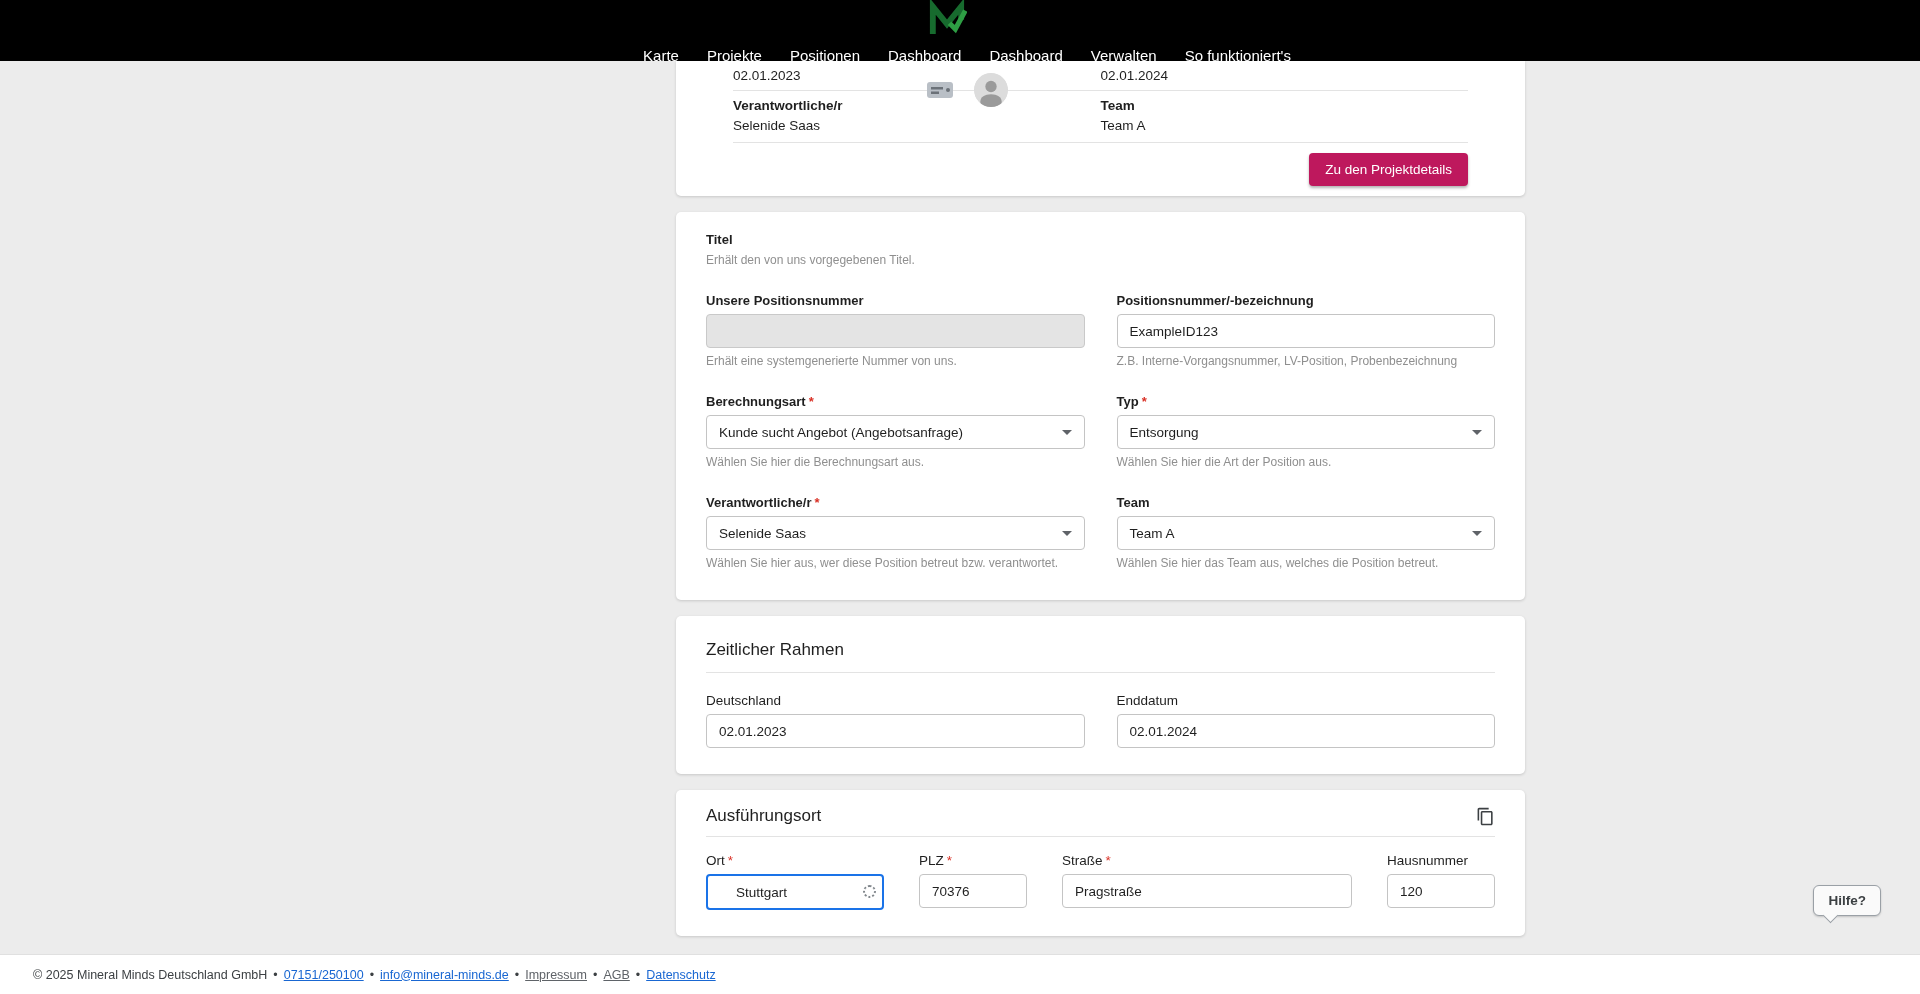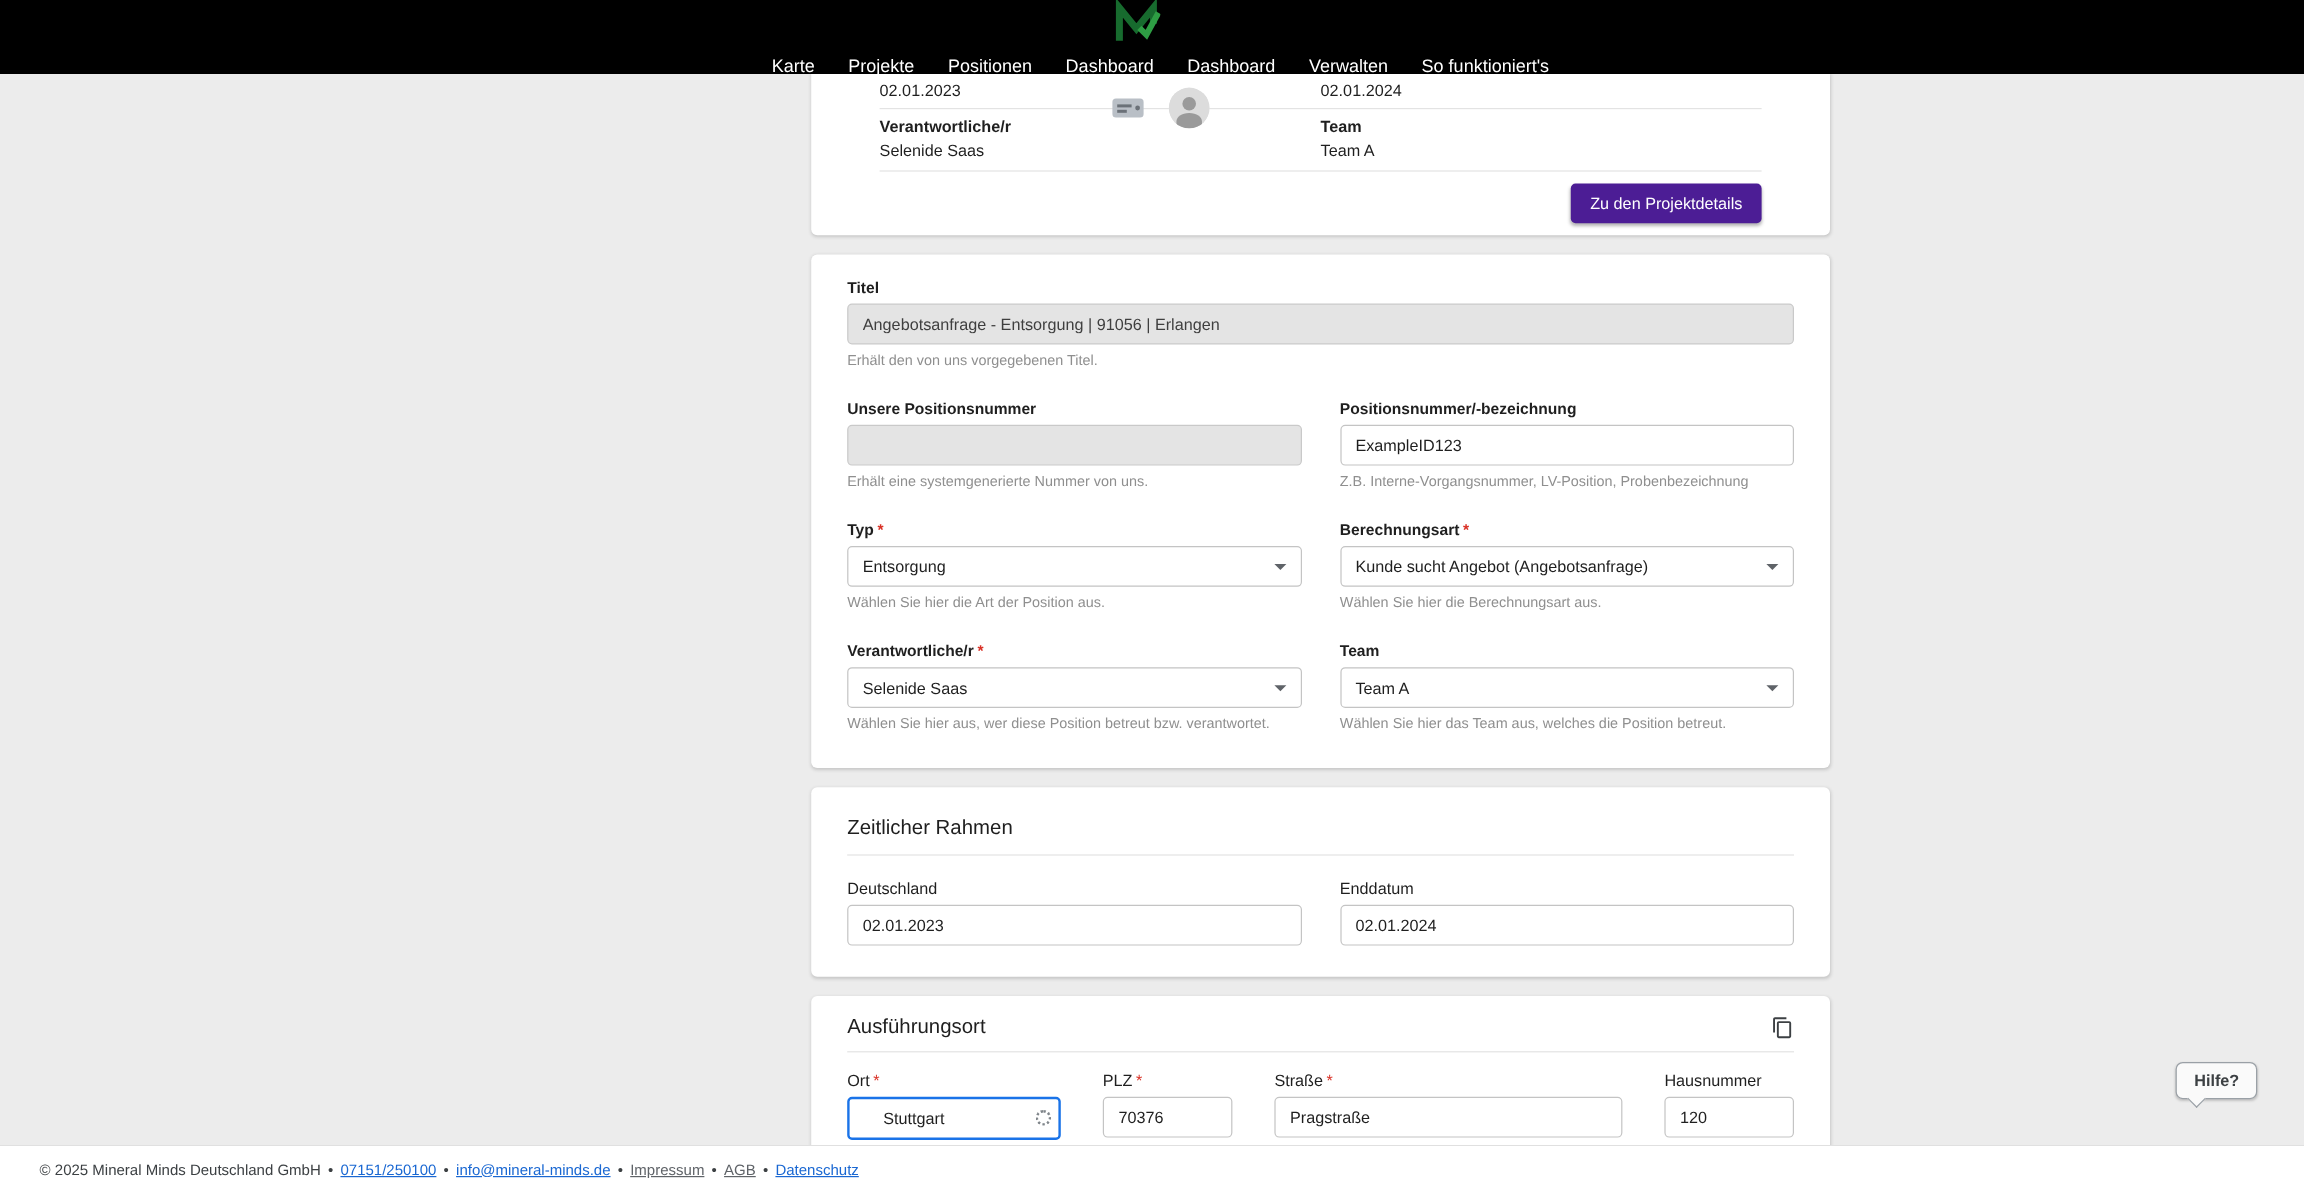--- a/index.html
+++ b/index.html
@@ -25,21 +25,21 @@
 
   
   .card-top { border-top-left-radius:0; border-top-right-radius:0; padding:3px 57px 10px; }
   .summary-grid { display:grid; grid-template-columns:1fr 1fr; }
   .summary-value { font-size:13.5px; color:#1f1f1f; }
   .row-values { padding:4px 0 7px; }
   .row-block { padding:7px 0 9px; }
   .summary-label { font-weight:700; font-size:13.5px; color:#1f1f1f; margin-bottom:5px; }
   .divider { border:none; border-top:1px solid #e3e3e3; }
   .card-actions { display:flex; justify-content:flex-end; padding-top:10px; }
-  .btn-primary { background:#4c1d95; color:#fff; border:none; border-radius:4px;
+  .btn-primary { background:#be185d; color:#fff; border:none; border-radius:4px;
                  font-size:13.5px; height:33px; padding:0 16px; cursor:pointer;
                  box-shadow:0 2px 3px rgba(0,0,0,.3); font-family:inherit; }
 
   
   .card-form { padding:20px 30px 30px; }
   .field-label { font-size:13px; font-weight:700; color:#1f1f1f; margin-bottom:6px;
                  display:block; line-height:15px; }
   .field-label.plain { font-weight:400; font-size:13.5px; }
   .req { color:#d93025; margin-left:3px; }
   .text-input { width:100%; height:34px; border:1px solid #c4c4c4; border-radius:4px;
@@ -154,57 +154,56 @@
     </div>
     <hr class="divider">
     <div class="card-actions">
       <button class="btn-primary">Zu den Projektdetails</button>
     </div>
   </section>
 
   <section class="card card-form">
     <div class="field">
       <label class="field-label">Titel</label>
-      <input class="text-input" disabled="" value="Angebotsanfrage - Entsorgung | 91056 | Erlangen" style="">
       <div class="helper">Erhält den von uns vorgegebenen Titel.</div>
     </div>
 
     <div class="form-row grid2">
       <div class="field">
         <label class="field-label">Unsere Positionsnummer</label>
         <input class="text-input" disabled="" value="" style="">
         <div class="helper">Erhält eine systemgenerierte Nummer von uns.</div>
       </div>
       <div class="field">
         <label class="field-label">Positionsnummer/-bezeichnung</label>
         <input class="text-input" value="ExampleID123" style="">
         <div class="helper">Z.B. Interne-Vorgangsnummer, LV-Position, Probenbezeichnung</div>
       </div>
     </div>
 
     <div class="form-row grid2">
       <div class="field">
         <label class="field-label">
+          <span>Berechnungsart</span><span class="req">*</span>
+        </label>
+        <div class="select">
+          <span>Kunde sucht Angebot (Angebotsanfrage)</span>
+          <span class="caret"></span>
+        </div>
+        <div class="helper">Wählen Sie hier die Berechnungsart aus.</div>
+      </div>
+      <div class="field">
+        <label class="field-label">
           <span>Typ</span><span class="req">*</span>
         </label>
         <div class="select">
           <span>Entsorgung</span>
           <span class="caret"></span>
         </div>
         <div class="helper">Wählen Sie hier die Art der Position aus.</div>
-      </div>
-      <div class="field">
-        <label class="field-label">
-          <span>Berechnungsart</span><span class="req">*</span>
-        </label>
-        <div class="select">
-          <span>Kunde sucht Angebot (Angebotsanfrage)</span>
-          <span class="caret"></span>
-        </div>
-        <div class="helper">Wählen Sie hier die Berechnungsart aus.</div>
       </div>
     </div>
 
     <div class="form-row grid2">
       <div class="field">
         <label class="field-label">
           <span>Verantwortliche/r</span><span class="req">*</span>
         </label>
         <div class="select">
           <span>Selenide Saas</span>

